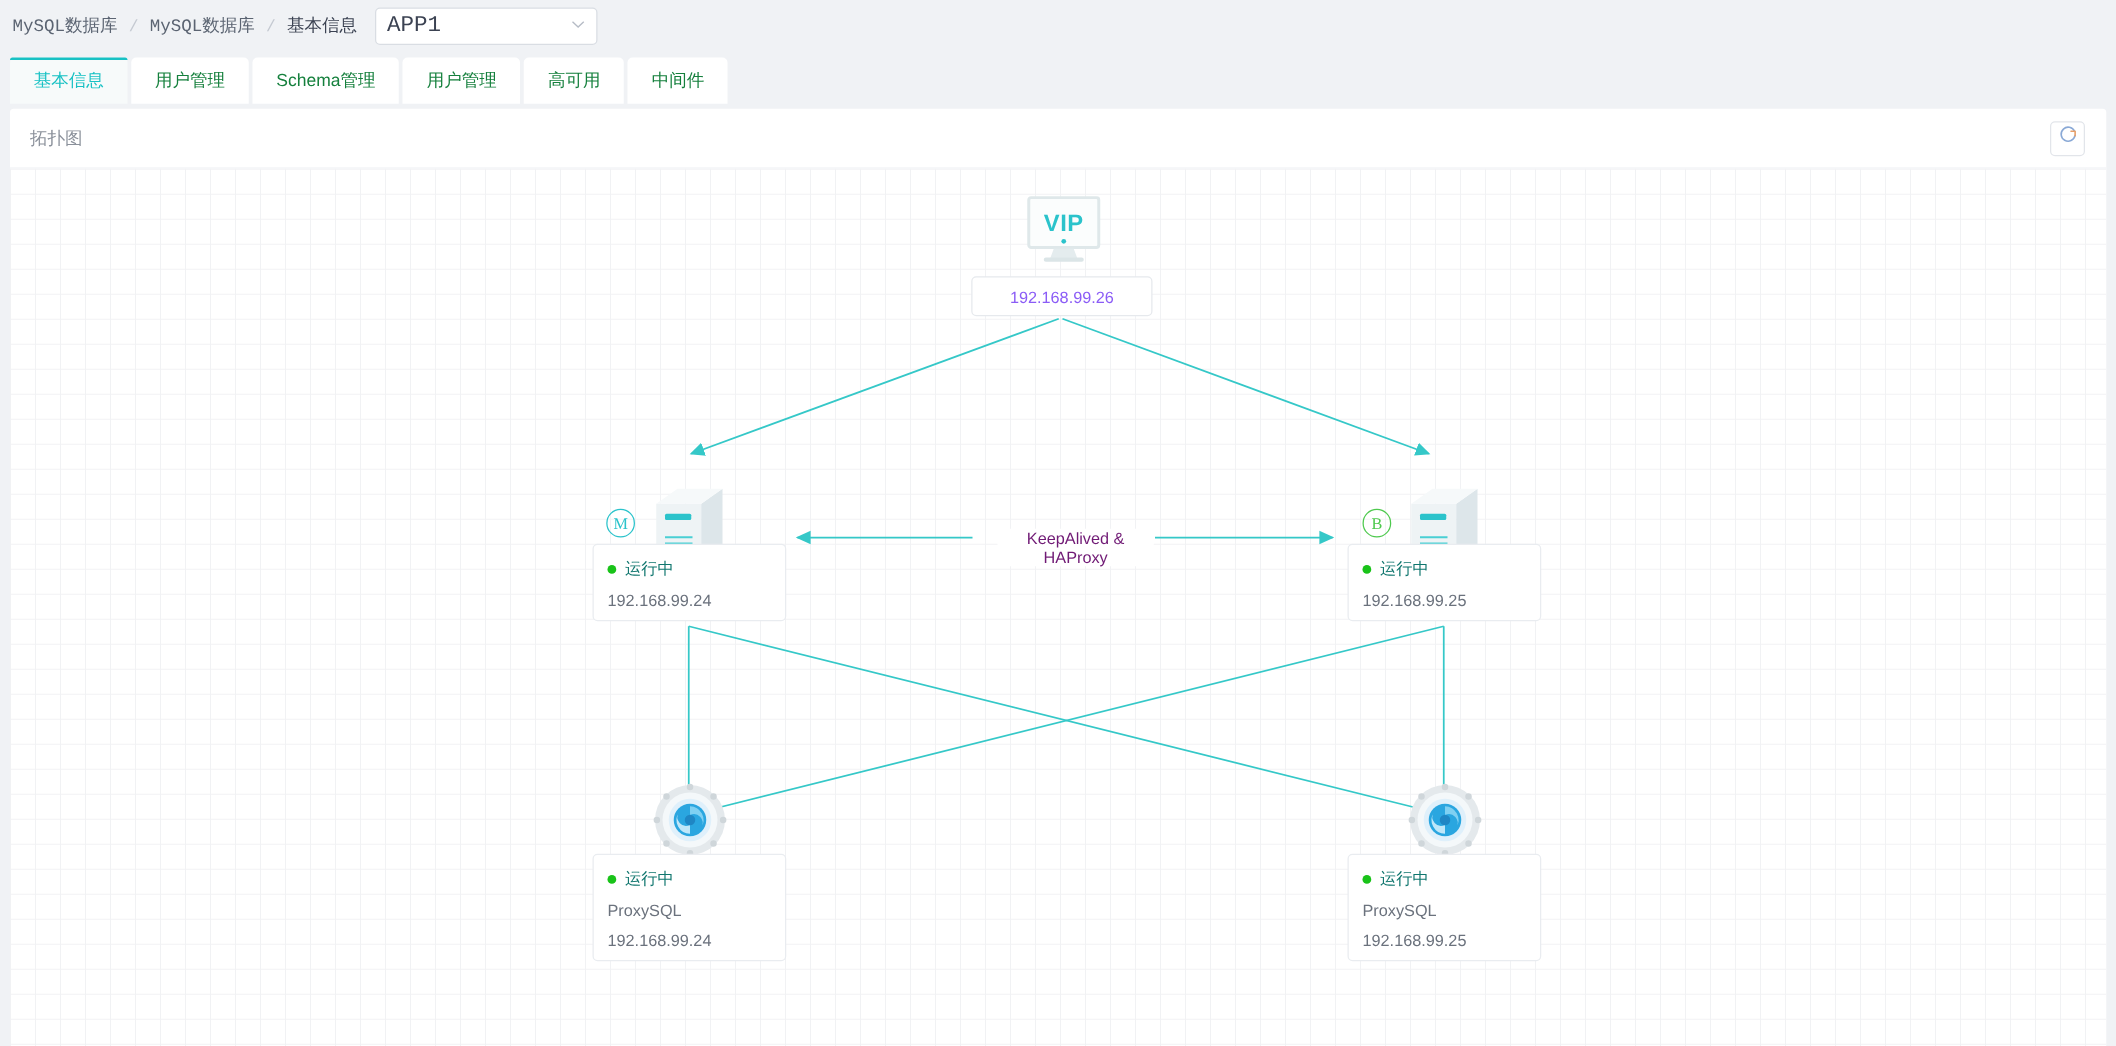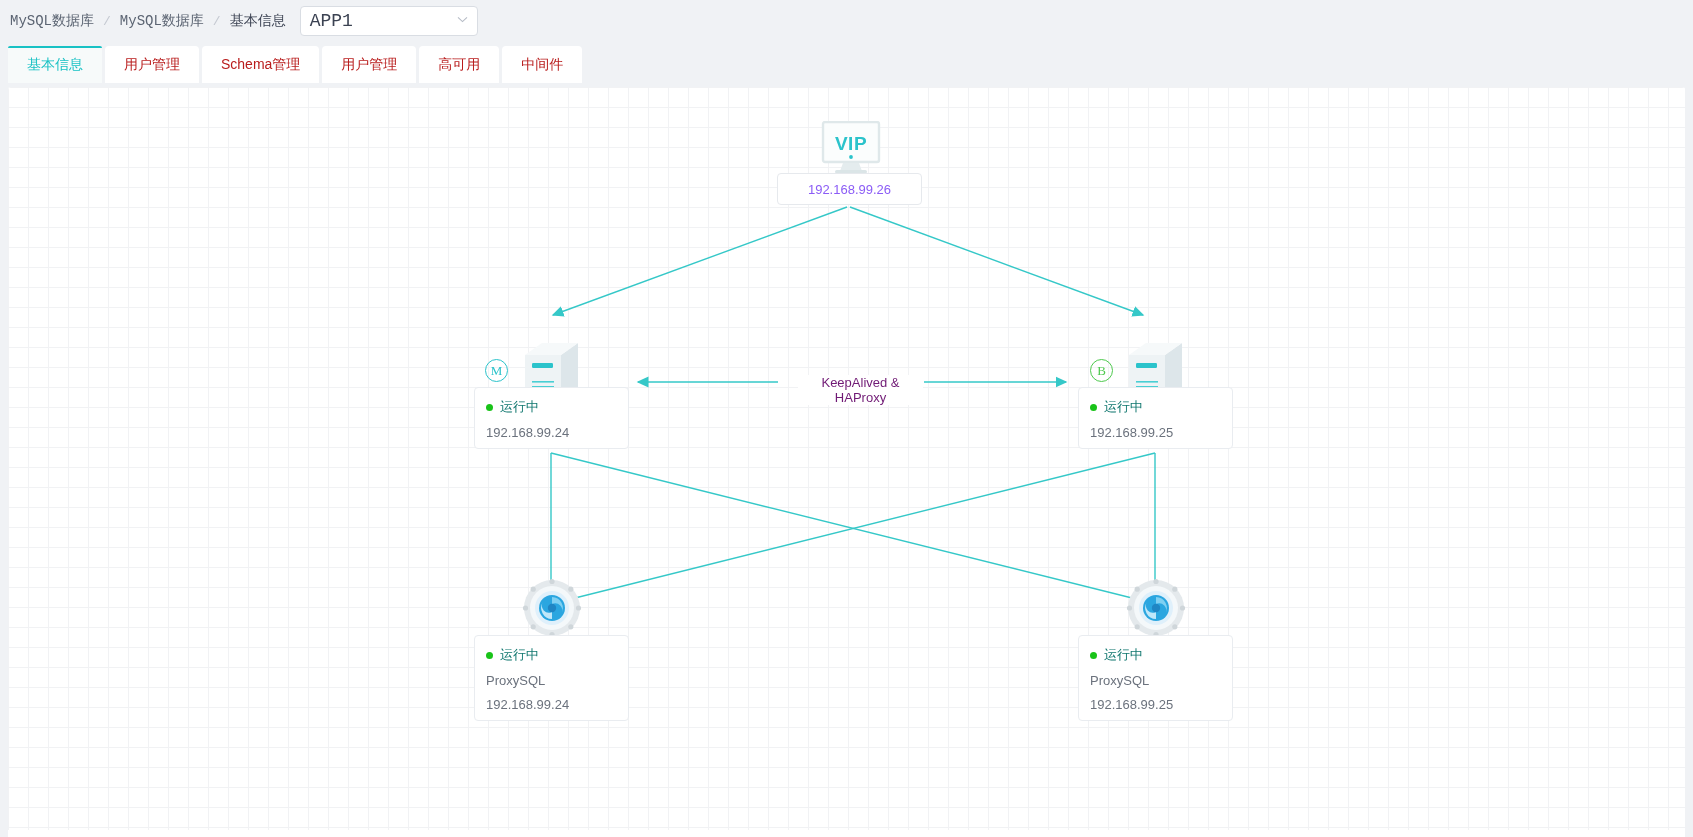--- a/index.html
+++ b/index.html
@@ -50,21 +50,21 @@
     gap: 3px;
     background: #f0f2f5;
   }
   .tab {
     height: 37px;
     padding: 0 19px;
     background: #fff;
     border-radius: 4px 4px 0 0;
     display: flex; align-items: center;
     font-size: 14px;
-    color: #b91c1c;
+    color: #15803d;
     position: relative;
     white-space: nowrap;
   }
   .tab.active {
     color: #18c1c4;
     background: #f7fafa;
   }
   .tab.active::before {
     content: "";
     position: absolute;
@@ -109,21 +109,21 @@
     background-image:
       linear-gradient(to right, #f1f2f4 1px, transparent 1px),
       linear-gradient(to bottom, #f1f2f4 1px, transparent 1px);
     background-size: 20px 20px;
   }
   .canvas > svg { position: absolute; left: 0; top: 0; }
 
   .node { position: absolute; }
 
   
-  .vip-wrap { left: 812px; top: 34px; }
+  .vip-wrap { left: 812px; top: 22px; }
   .vip-label {
     position: absolute;
     left: 0; top: 12px;
     width: 62px; text-align: center;
     font-size: 19px; font-weight: bold;
     color: #2bc3cb;
     letter-spacing: .5px;
   }
 
   .ipbox {
@@ -218,20 +218,31 @@
     </div>
   <div class="tab">
       <span>高可用</span>
     </div>
   <div class="tab">
       <span>中间件</span>
     </div>
 </div>
 
 <div class="card">
+  <div class="card-head">
+    <div class="card-title">拓扑图</div>
+    <div class="refresh-btn">
+      <span>
+        <svg width="17" height="17" viewBox="0 0 17 17">
+          <path d="M13.6 5.0 A5.6 5.6 0 1 0 14 8.5" fill="none" stroke="#8aa9d6" stroke-width="1.3" stroke-linecap="round"></path>
+          <path d="M14.1 8.5 L14.1 5.0 L10.8 5.0" fill="none" stroke="#e8a06a" stroke-width="1.3" stroke-linejoin="round" stroke-linecap="round"></path>
+        </svg>
+      </span>
+    </div>
+  </div>
 
   <div class="canvas">
 
     <svg width="1677" height="743">
       <defs>
         <marker id="ar" markerWidth="9" markerHeight="9" refX="7.5" refY="4.5" orient="auto">
           <path d="M0,0.6 L8.5,4.5 L0,8.4 z" fill="#35c8c8"></path>
         </marker>
       </defs>
 

